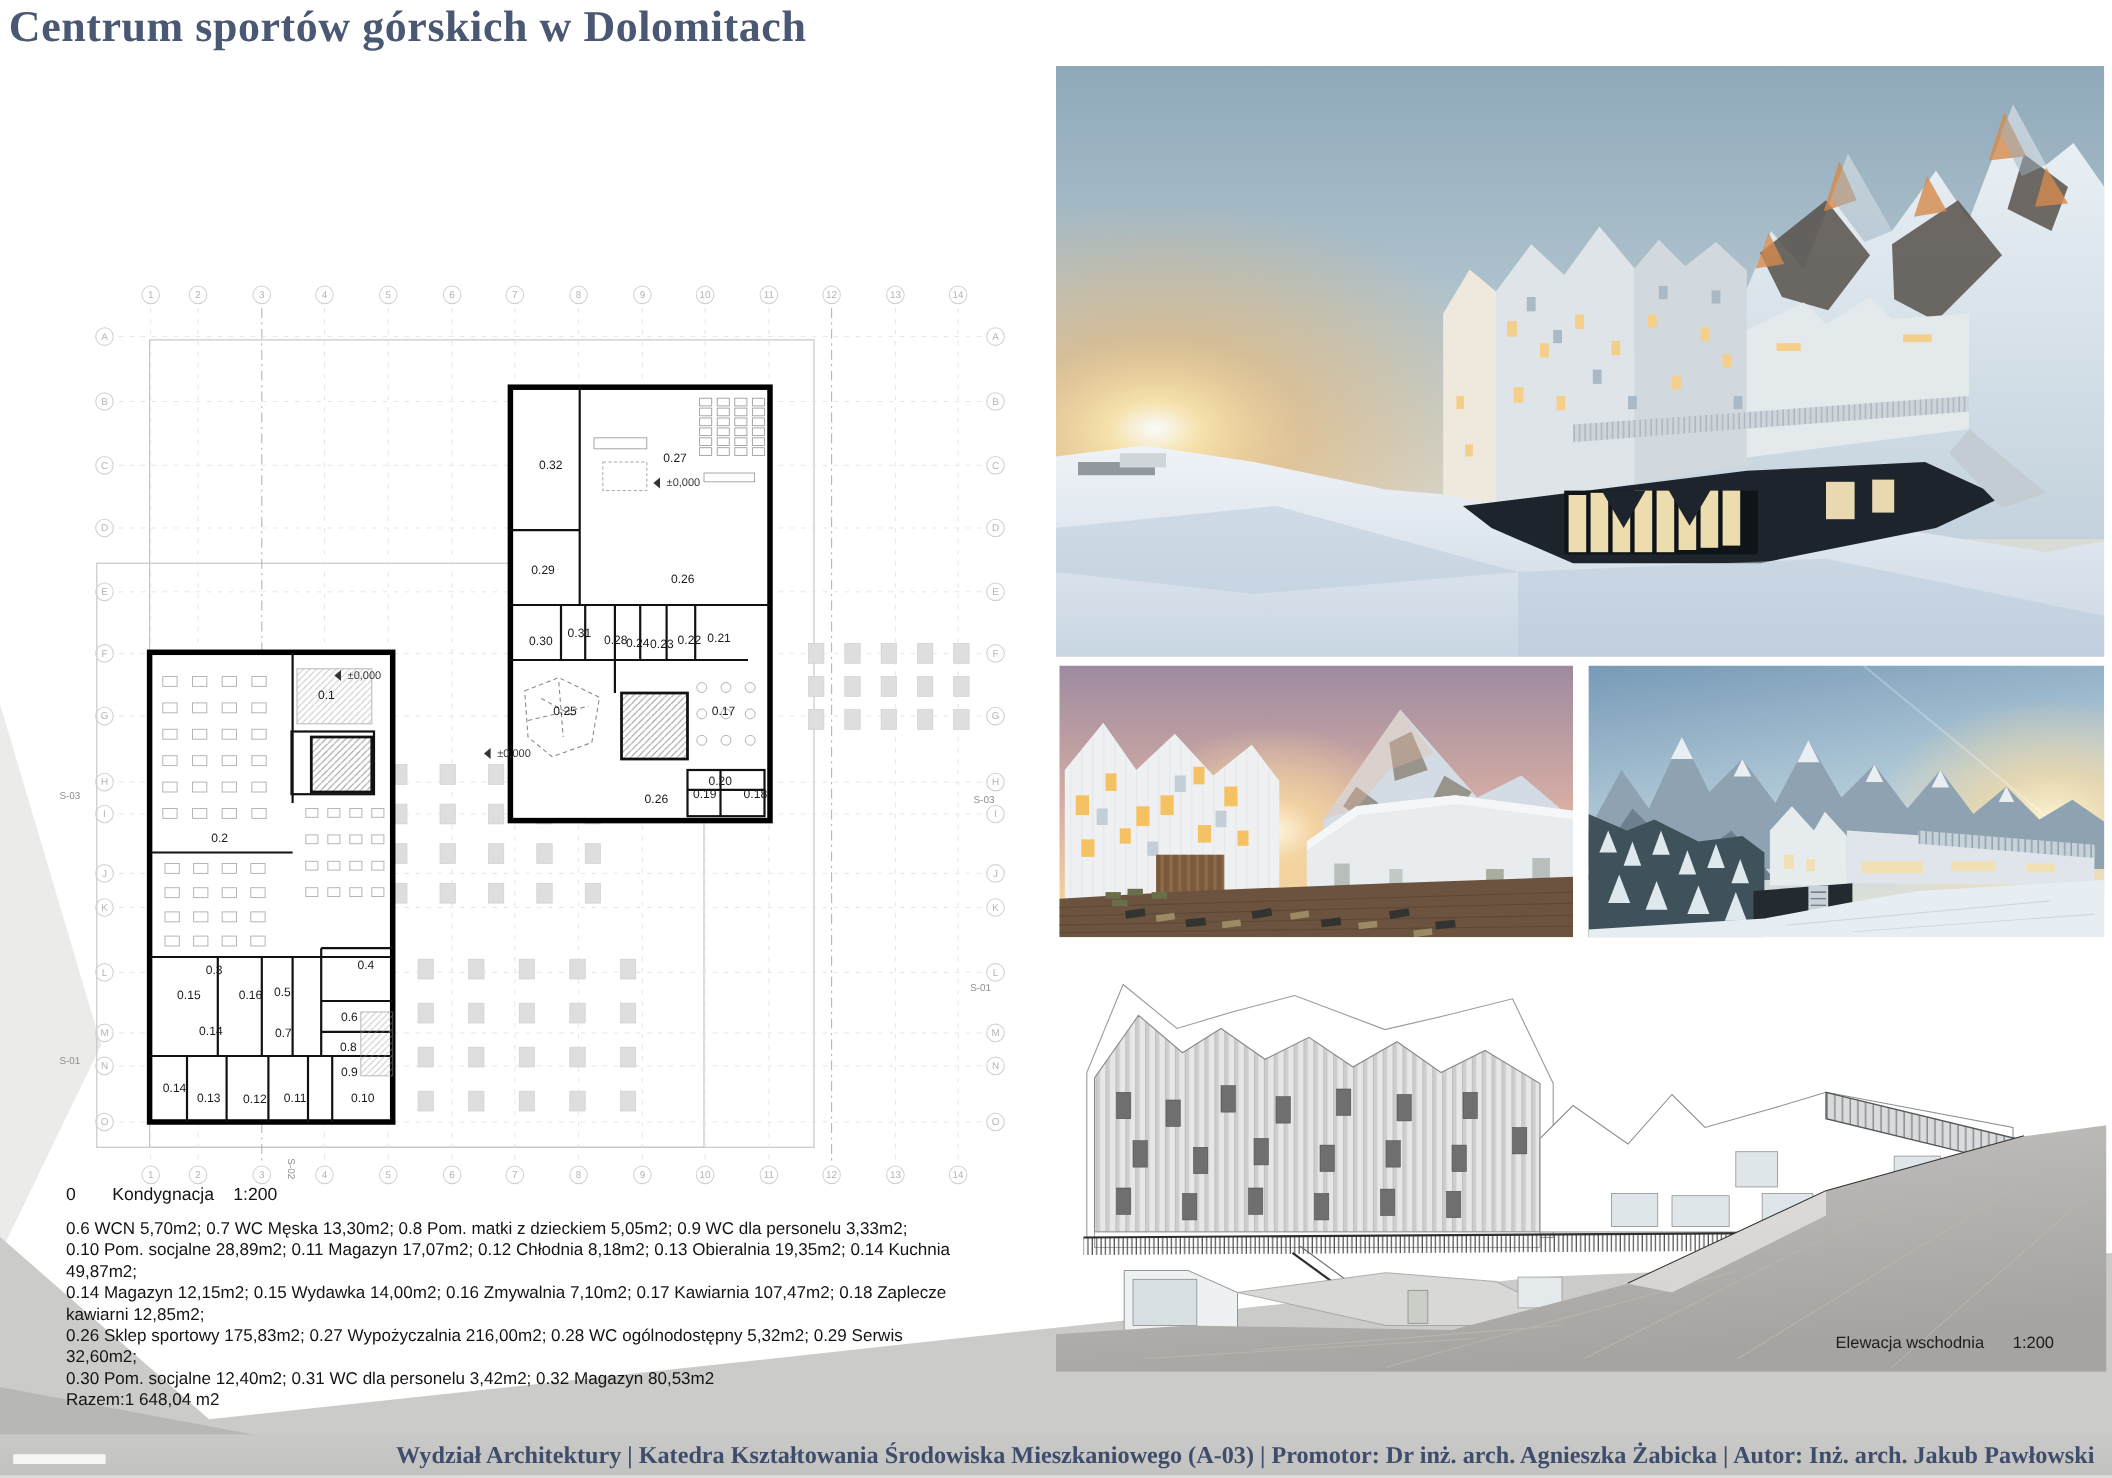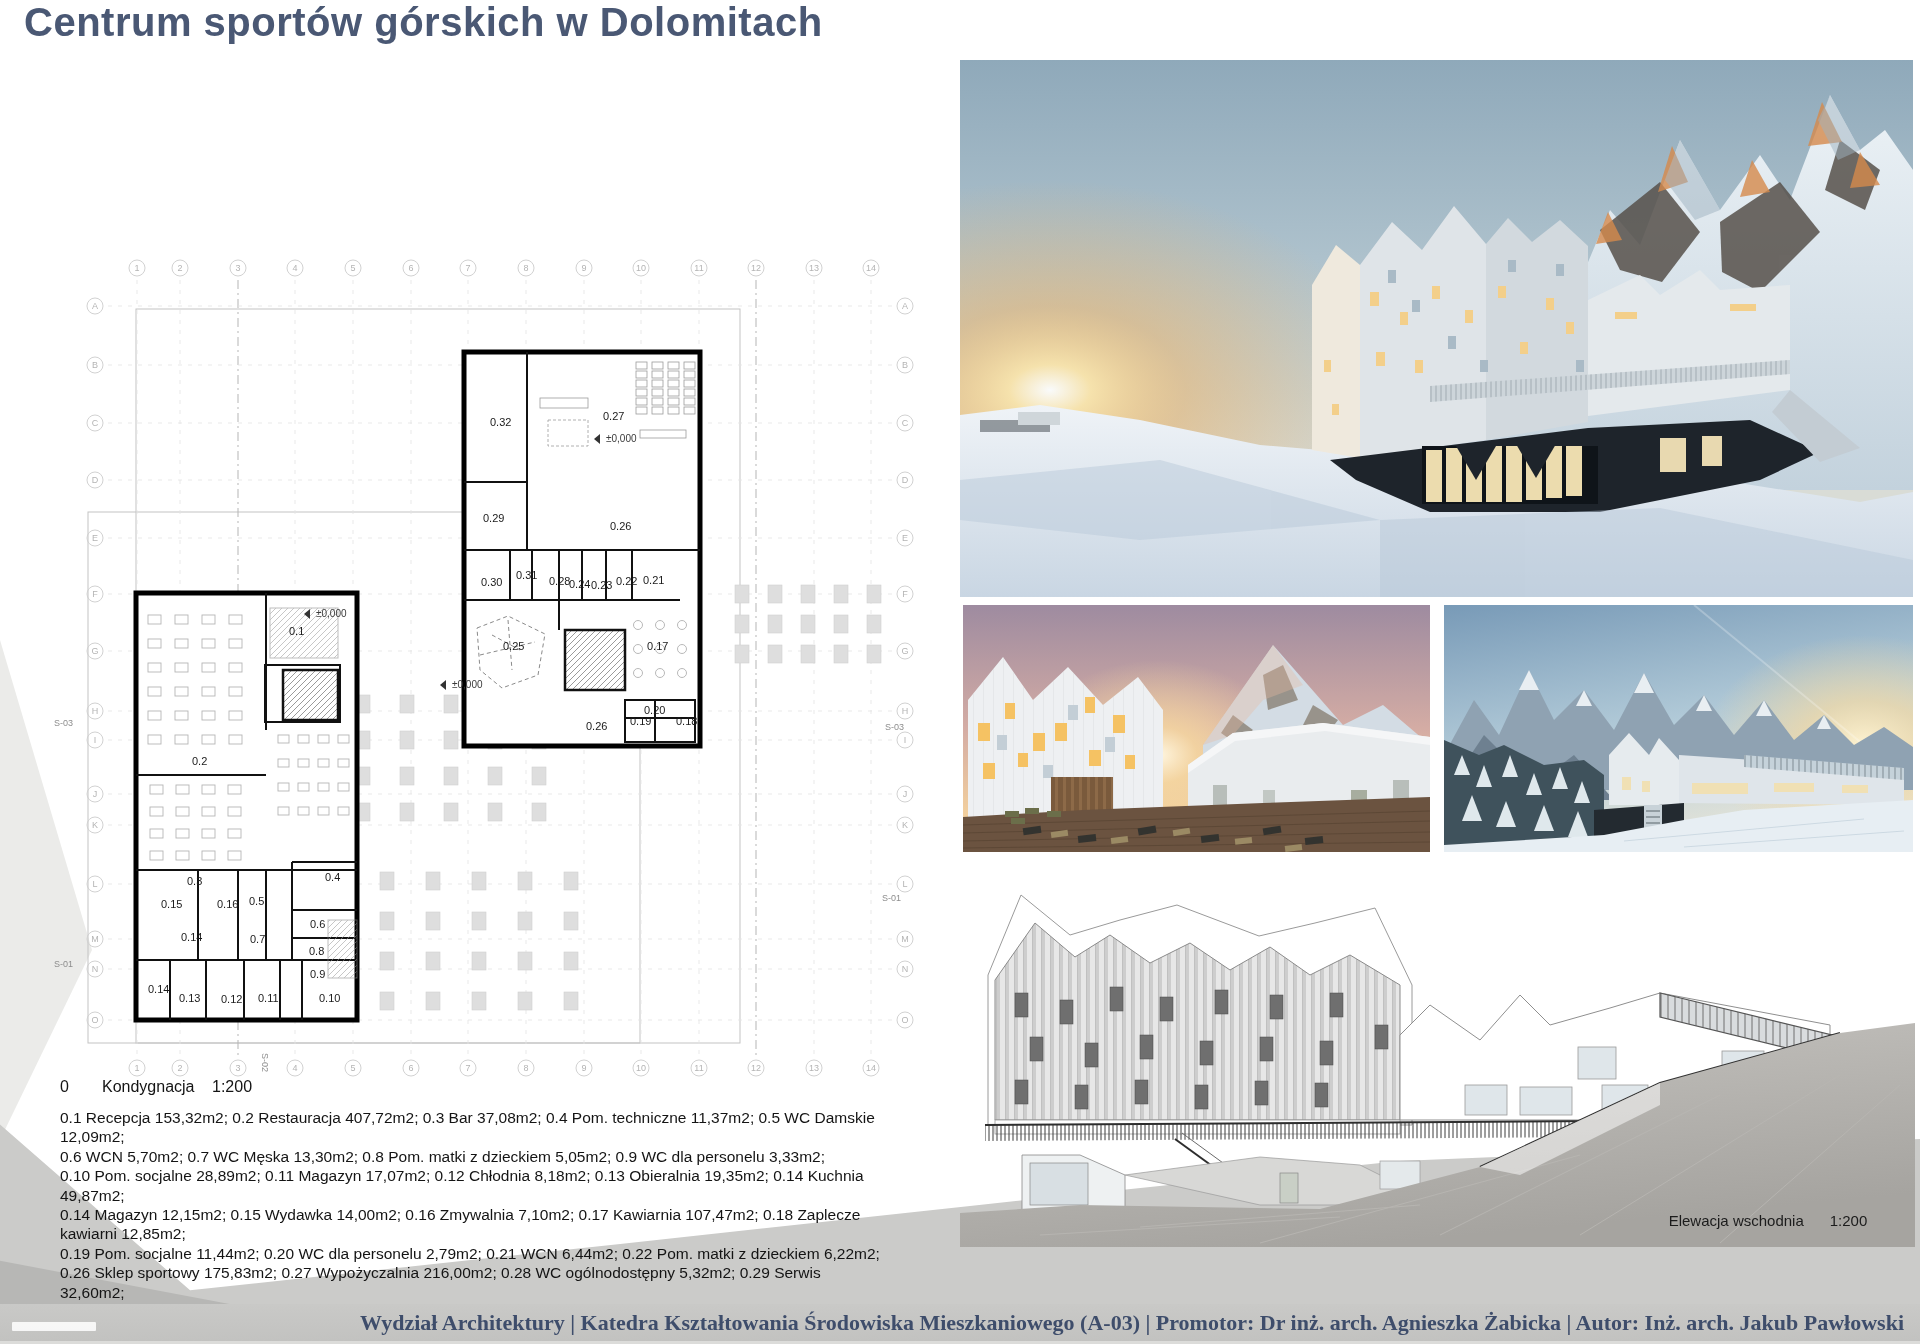--- a/index.html
+++ b/index.html
@@ -1,20 +1,20 @@
 <!DOCTYPE html>
 <html><head>
 <meta charset="utf-8">
 <style>
   html,body{margin:0;padding:0;background:#ffffff;}
   #board{position:relative;width:1920px;height:1344px;background:#ffffff;overflow:hidden;
          font-family:"Liberation Sans",sans-serif;}
   .abs{position:absolute;}
   
-  #title{left:24px;top:0px;font-family:Liberation Sans, sans-serif;font-weight:bold;
+  #title{left:8px;top:0px;font-family:Liberation Serif, serif;font-weight:bold;
          font-size:40px;color:#4a5874;letter-spacing:0.5px;z-index:4;}
   
   .wedge{z-index:1;}
   #wedge-main{left:0;top:1100px;width:1920px;height:244px;background:#cbcbc9;
     clip-path:polygon(0 10%,9.9% 78%,32.3% 59%,51% 43%,72.9% 25%,100% 16%,100% 100%,0 100%);}
   #wedge-dark{left:0;top:1240px;width:1920px;height:104px;background:#b7b7b5;
     clip-path:polygon(0 20%,23% 100%,0 100%);}
   #wedge-left{left:0;top:640px;width:92px;height:500px;background:#ebebe9;
     clip-path:polygon(0 0,0 100%,100% 62%);}
   
@@ -861,25 +861,23 @@
     <span>Elewacja wschodnia</span><span>1:200</span>
   </div>
 
   <div class="abs" id="legend">
     <div class="scaleline">
       <span style="width:42px">0</span>
       <span style="width:110px">Kondygnacja</span>
       <span>1:200</span>
     </div>
     <div class="lines" id="legend-lines">
-        <div>0.1 Recepcja 153,32m2; 0.2 Restauracja 407,72m2; 0.3 Bar 37,08m2; 0.4 Pom. techniczne 11,37m2; 0.5 WC Damskie 12,09m2;</div>
         <div>0.6 WCN 5,70m2; 0.7 WC Męska 13,30m2; 0.8 Pom. matki z dzieckiem 5,05m2; 0.9 WC dla personelu 3,33m2;</div>
         <div>0.10 Pom. socjalne 28,89m2; 0.11 Magazyn 17,07m2; 0.12 Chłodnia 8,18m2; 0.13 Obieralnia 19,35m2; 0.14 Kuchnia 49,87m2;</div>
         <div>0.14 Magazyn 12,15m2; 0.15 Wydawka 14,00m2; 0.16 Zmywalnia 7,10m2; 0.17 Kawiarnia 107,47m2; 0.18 Zaplecze kawiarni 12,85m2;</div>
-        <div>0.19 Pom. socjalne 11,44m2; 0.20 WC dla personelu 2,79m2; 0.21 WCN 6,44m2; 0.22 Pom. matki z dzieckiem 6,22m2;</div>
         <div>0.26 Sklep sportowy 175,83m2; 0.27 Wypożyczalnia 216,00m2; 0.28 WC ogólnodostępny 5,32m2; 0.29 Serwis 32,60m2;</div>
         <div>0.30 Pom. socjalne 12,40m2; 0.31 WC dla personelu 3,42m2; 0.32 Magazyn 80,53m2</div>
         <div>Razem:1 648,04 m2</div>
       </div>
   </div>
 
   <div class="abs" id="footer">
     <div class="credits">Wydział Architektury | Katedra Kształtowania Środowiska Mieszkaniowego (A-03) | Promotor: Dr inż. arch. Agnieszka Żabicka | Autor: Inż. arch. Jakub Pawłowski</div>
   </div>
   <div class="abs" id="watermark"></div>

